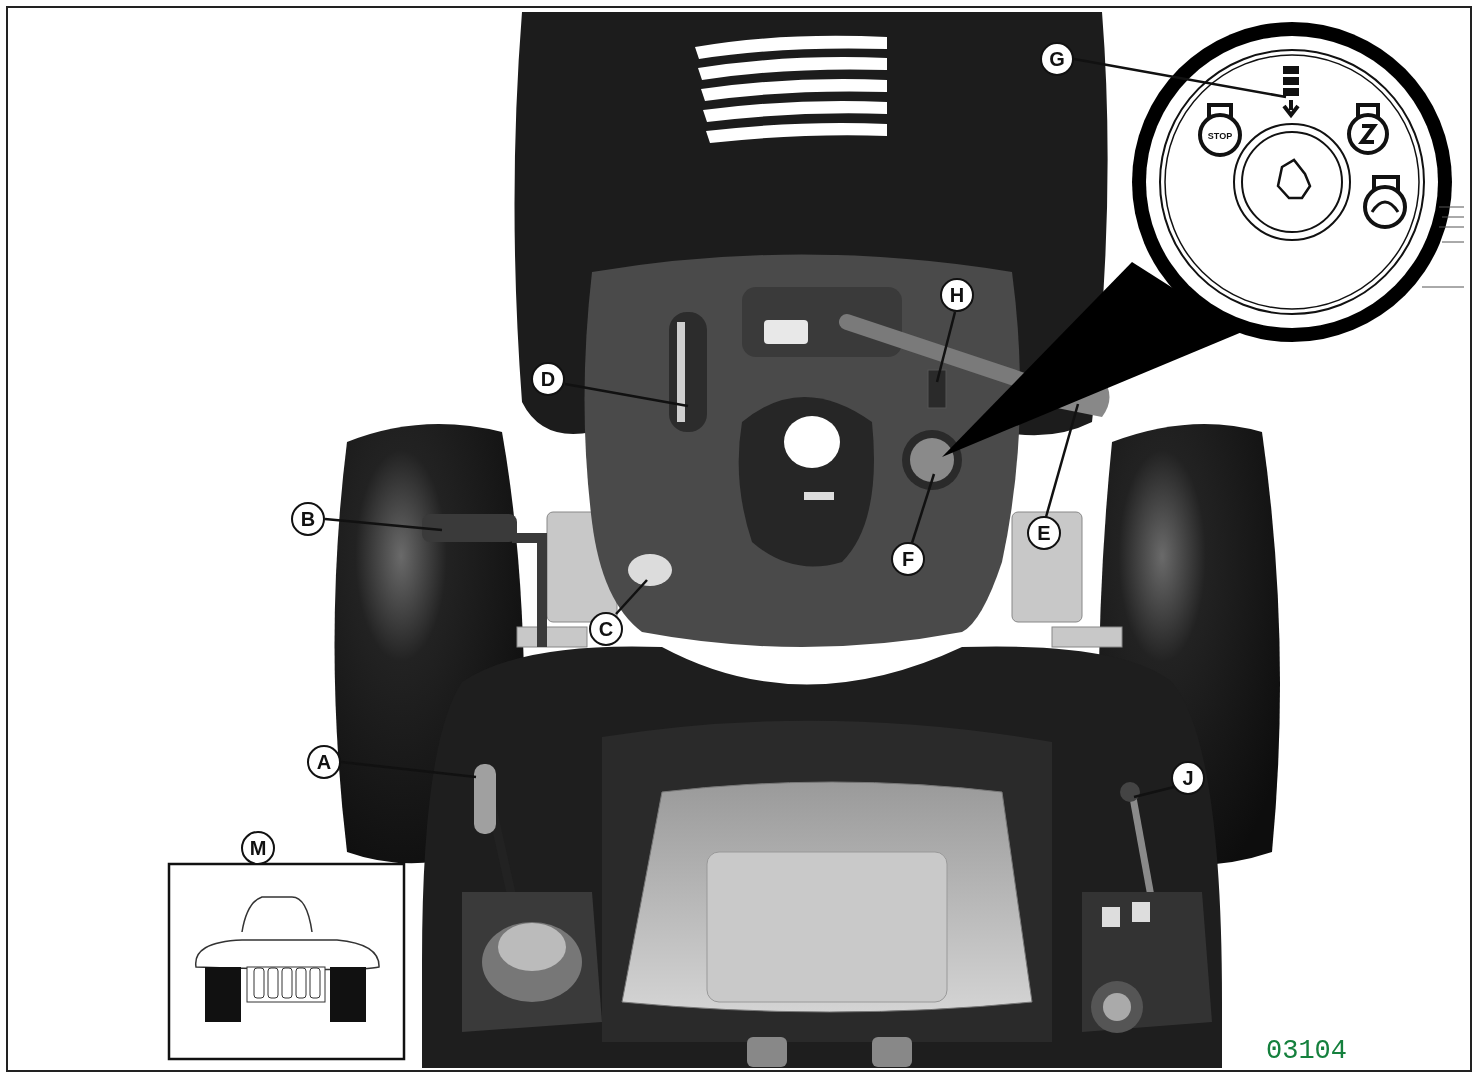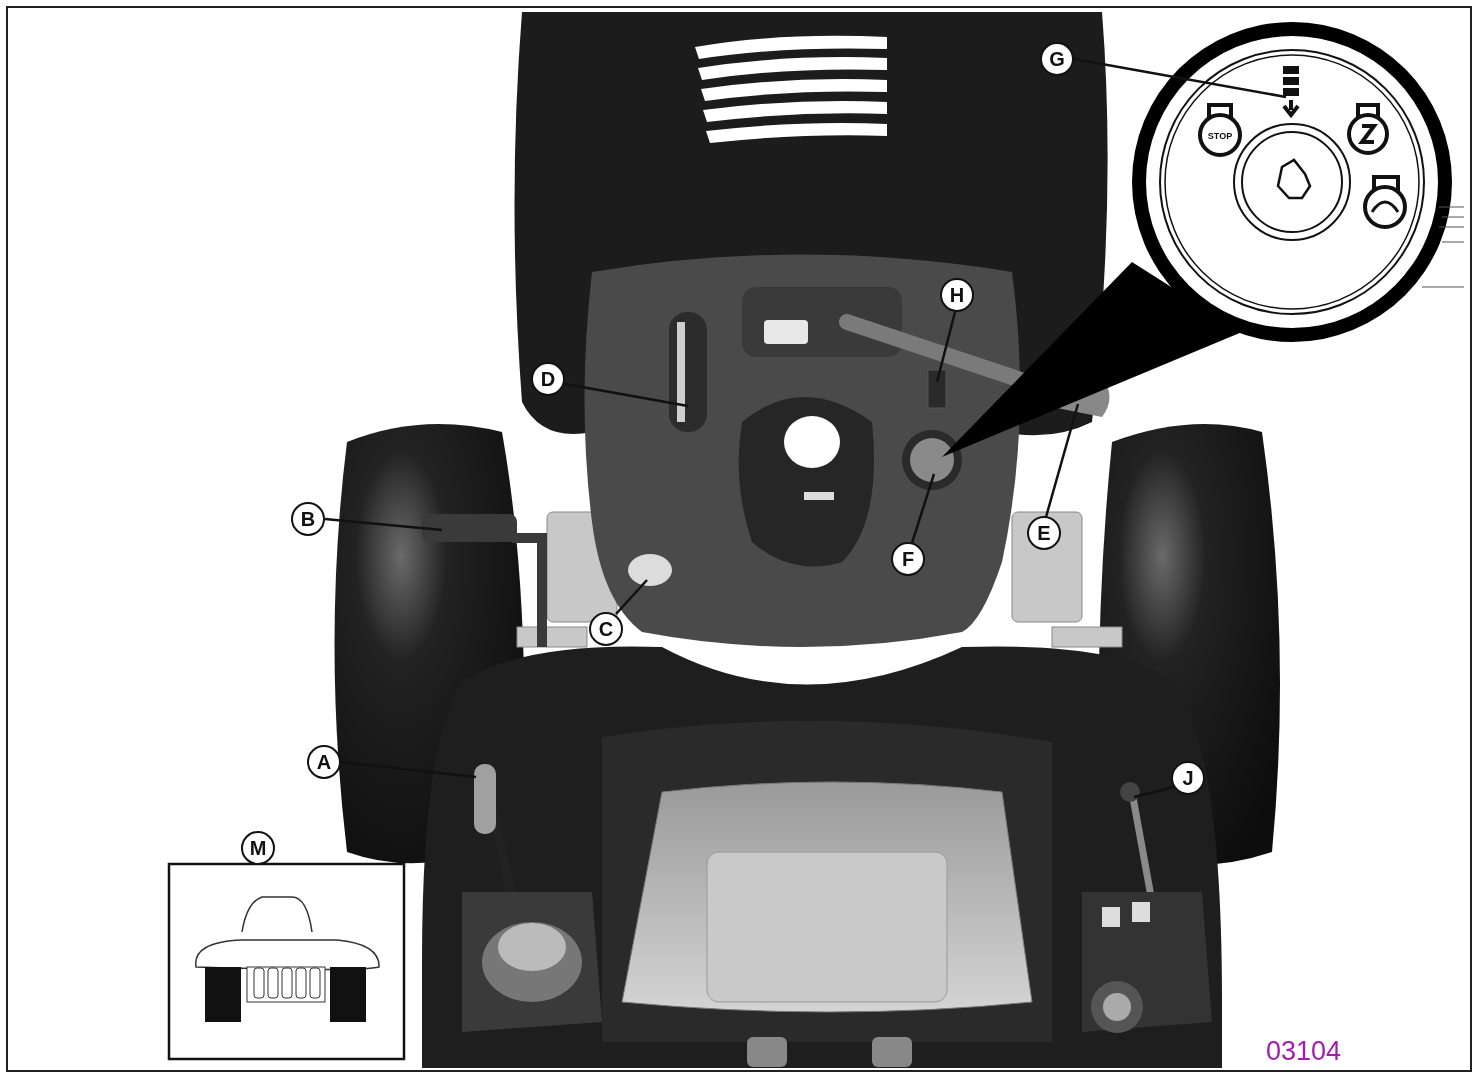--- a/index.html
+++ b/index.html
@@ -1,21 +1,21 @@
 <!DOCTYPE html>
 <html><head>
 <meta charset="utf-8">
 <style>
   html,body{margin:0;padding:0;background:#fff;}
   body{width:1478px;height:1078px;position:relative;overflow:hidden;font-family:"Liberation Sans",sans-serif;}
   .frame{position:absolute;left:6px;top:6px;width:1466px;height:1066px;border:2px solid #222;box-sizing:border-box;overflow:hidden;background:#fff;}
   svg.art{position:absolute;left:0;top:0;}
   .callout{position:absolute;width:34px;height:34px;border-radius:50%;background:#fff;border:2px solid #111;box-sizing:border-box;
     display:flex;align-items:center;justify-content:center;font-weight:bold;font-size:20px;color:#111;}
-  .figid{position:absolute;left:1258px;top:1028px;font-size:27px;color:#a21caf;}
+  .figid{position:absolute;left:1258px;top:1028px;font-size:27px;color:#15803d;font-family:Liberation Mono, monospace;}
 </style>
 </head>
 <body>
 
 <div class="frame">
   <svg class="art" width="1466" height="1066" viewBox="6 6 1466 1066">
     <defs>
       <radialGradient id="tireg" cx="0.35" cy="0.3" r="0.8">
         <stop offset="0" stop-color="#6a6a6a"></stop>
         <stop offset="0.3" stop-color="#222"></stop>

